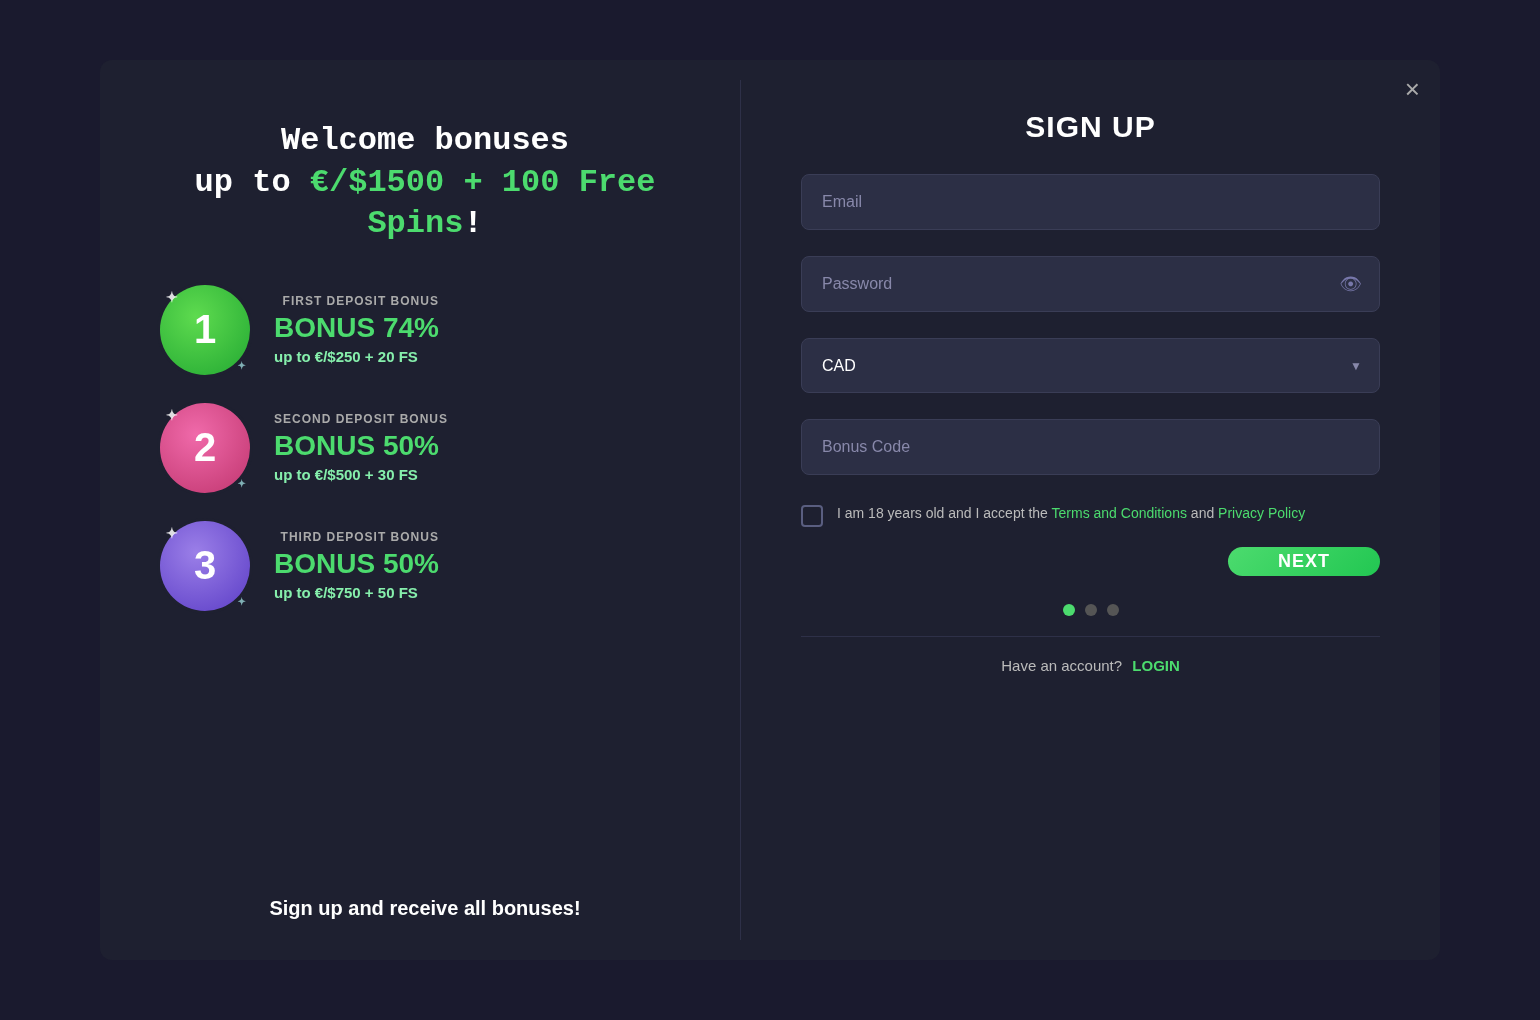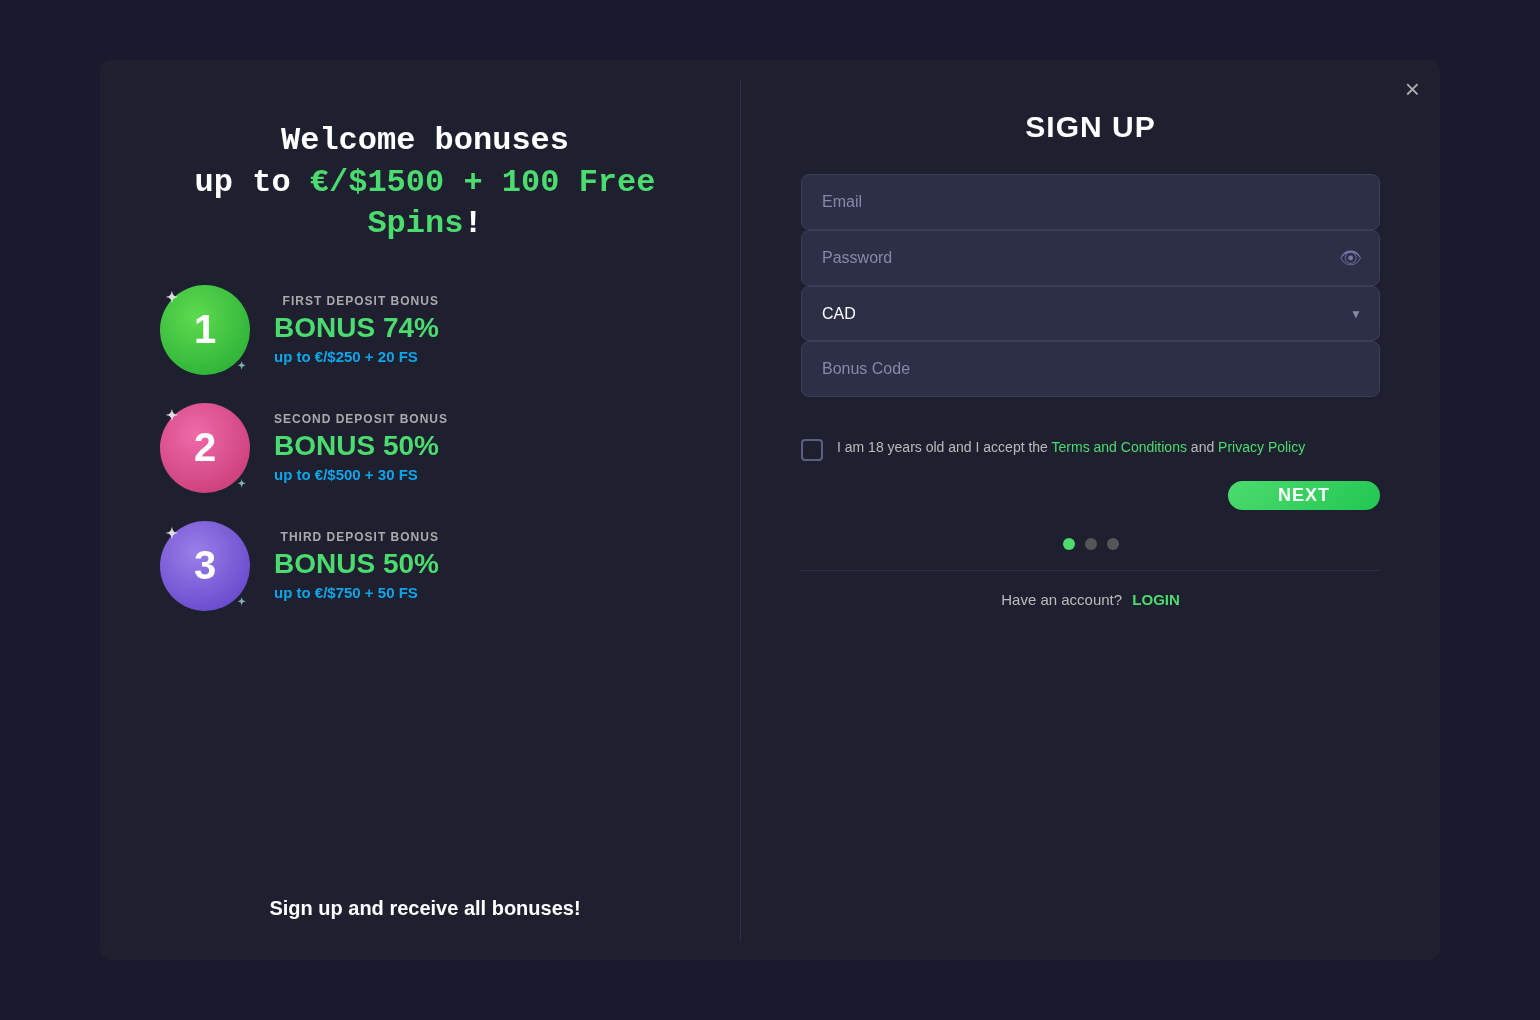--- a/index.html
+++ b/index.html
@@ -124,21 +124,21 @@
     .bonus-value {
       font-size: 28px;
       font-weight: 900;
       color: #4cdb6e;
       margin-bottom: 4px;
     }
 
     .bonus-desc {
       font-size: 15px;
       font-weight: 700;
-      color: #0ea5e9;
+      color: #86efac;
     }
 
     .cta-text {
       margin-top: 40px;
       font-size: 20px;
       font-weight: 800;
       color: #fff;
       text-align: center;
     }
 
@@ -162,22 +162,22 @@
       font-weight: 900;
       color: #fff;
       text-align: center;
       letter-spacing: 1px;
       margin-bottom: 30px;
     }
 
     .form-fields {
       display: flex;
       flex-direction: column;
-      gap: 0;
-      margin-bottom: 32px;
+      gap: 26px;
+      margin-bottom: 20px;
     }
 
     .field-wrap {
       position: relative;
     }
 
     .form-input {
       width: 100%;
       background: #2c2f45;
       border: 1.5px solid #3a3d56;

